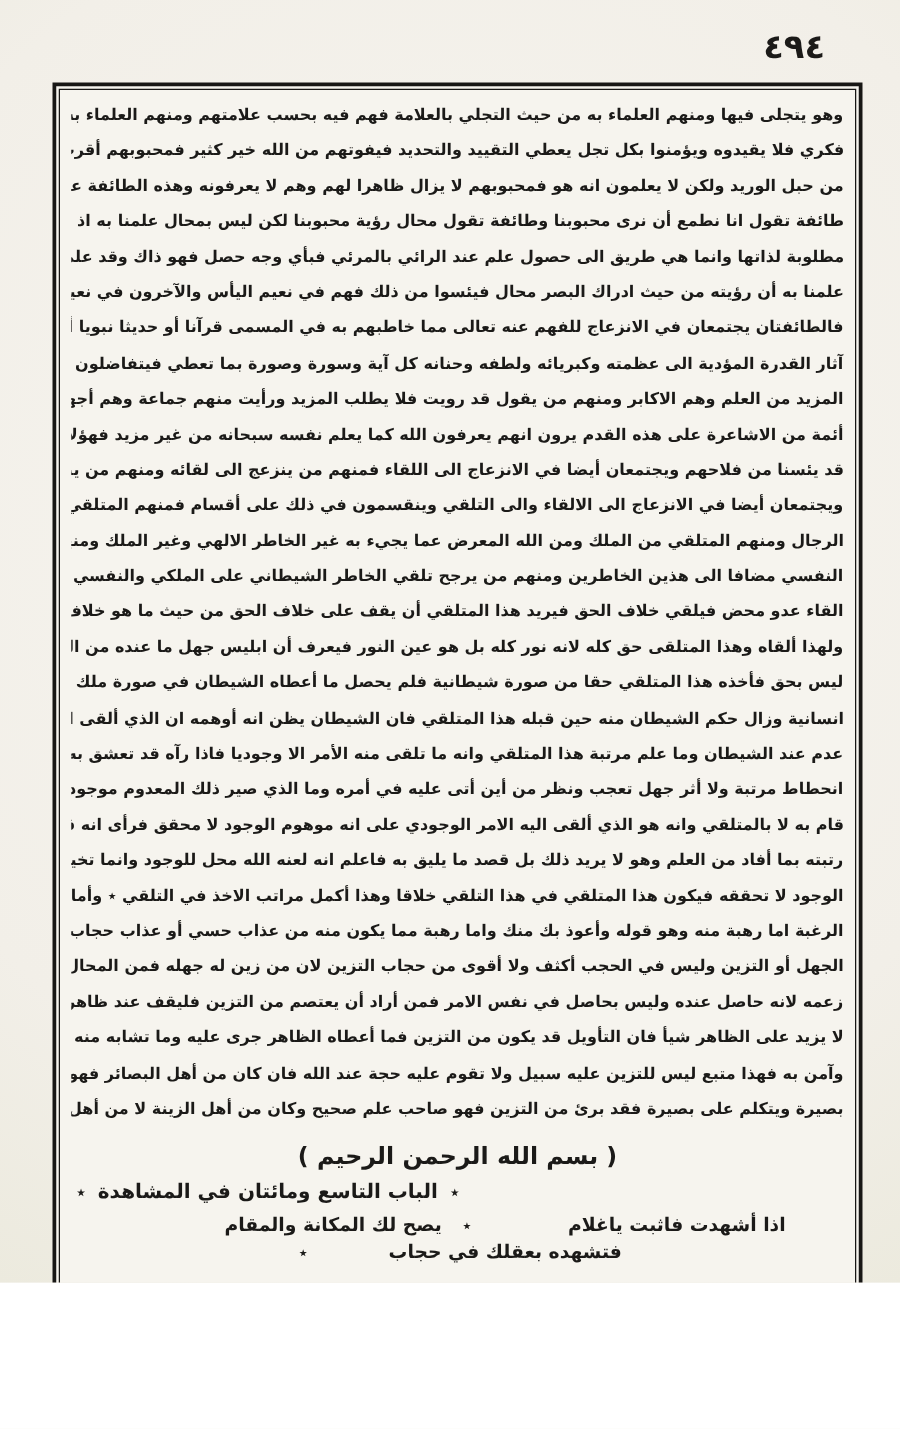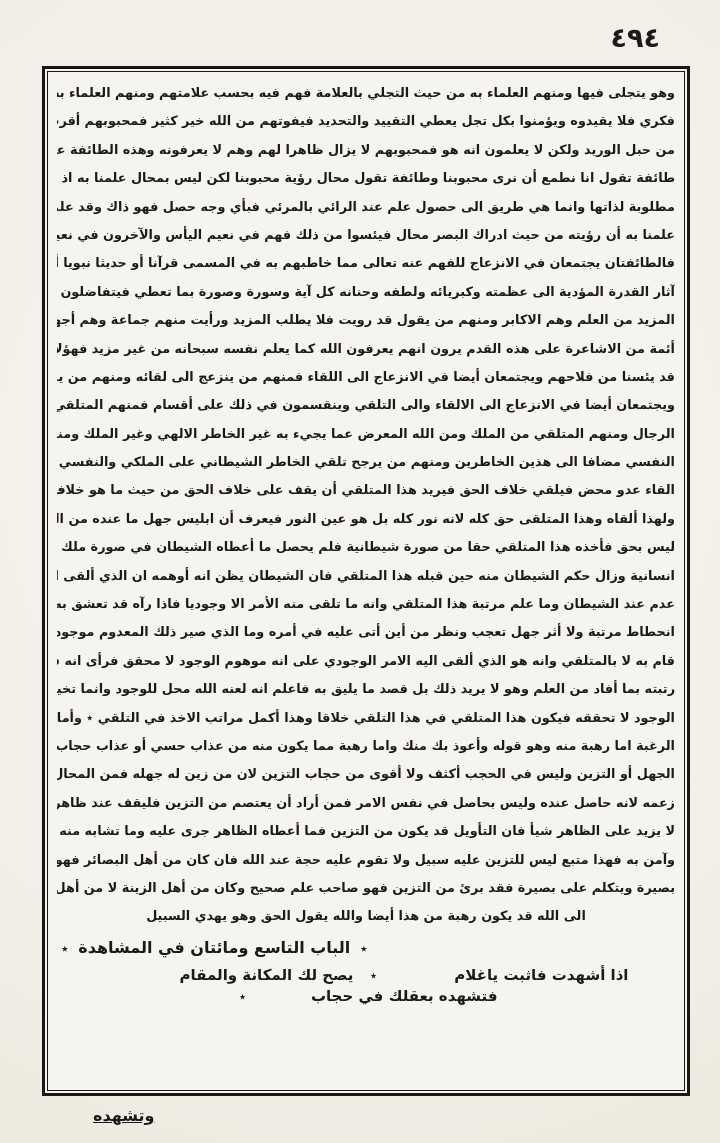--- a/index.html
+++ b/index.html
@@ -1,18 +1,18 @@
 <!DOCTYPE html>
 <html lang="ar"><head>
 <meta charset="utf-8">
 <style>
   html,body{margin:0;padding:0;}
   .page{
     position:relative;
-    width:720px;height:1143px;
+    width:720px;height:1026px;
     background:#f4f2ec;
     background-image:radial-gradient(circle at 50% 40%, #f7f5f0 0%, #f2efe8 70%, #eceade 100%);
     font-family:"DejaVu Sans",sans-serif;
     color:#1b1a18;
     overflow:hidden;
   }
   .page-number{
     position:absolute;top:22px;right:60px;
     font-size:27px;font-weight:bold;direction:rtl;
     letter-spacing:2px;
@@ -99,23 +99,23 @@
           <div class="line">انحطاط مرتبة ولا أثر جهل تعجب ونظر من أين أتى عليه في أمره وما الذي صير ذلك المعدوم موجودا فعلم أن الجهل انما</div>
           <div class="line">قام به لا بالمتلقي وانه هو الذي ألقى اليه الامر الوجودي على انه موهوم الوجود لا محقق فرأى انه قد سعى في مزيد علو</div>
           <div class="line">رتبته بما أفاد من العلم وهو لا يريد ذلك بل قصد ما يليق به فاعلم انه لعنه الله محل للوجود وانما تخيل انه محل لايهام</div>
           <div class="line">الوجود لا تحققه فيكون هذا المتلقي في هذا التلقي خلاقا وهذا أكمل مراتب الاخذ في التلقي ٭ وأما الانزعاج للرهبة فمثل</div>
           <div class="line">الرغبة اما رهبة منه وهو قوله وأعوذ بك منك واما رهبة مما يكون منه من عذاب حسي أو عذاب حجاب وهو عذاب</div>
           <div class="line">الجهل أو التزين وليس في الحجب أكثف ولا أقوى من حجاب التزين لان من زين له جهله فمن المحال طلب الحاصل في</div>
           <div class="line">زعمه لانه حاصل عنده وليس بحاصل في نفس الامر فمن أراد أن يعتصم من التزين فليقف عند ظاهر الكتاب والسنة</div>
           <div class="line">لا يزيد على الظاهر شيأ فان التأويل قد يكون من التزين فما أعطاه الظاهر جرى عليه وما تشابه منه وكل علمه الى الله</div>
           <div class="line">وآمن به فهذا متبع ليس للتزين عليه سبيل ولا تقوم عليه حجة عند الله فان كان من أهل البصائر فهو يدعو الى الله على</div>
           <div class="line">بصيرة ويتكلم على بصيرة فقد برئ من التزين فهو صاحب علم صحيح وكان من أهل الزينة لا من أهل التزين فالانزعاج</div>
-          <div class="line last">الى الله قد يكون رهبة من هذا أيضا والله يقول الحق وهو يهدي السبيل</div>
         </div>
 
+      <div class="basmala">( بسم الله الرحمن الرحيم )</div>
 
       <div class="chapter-heading">
         <span class="ornament">٭</span>
         <span>الباب التاسع ومائتان في المشاهدة</span>
         <span class="ornament">٭</span>
       </div>
 
       <div class="poem">
         <div class="verse">
           <span class="hemi-right">اذا أشهدت فاثبت ياغلام</span>

